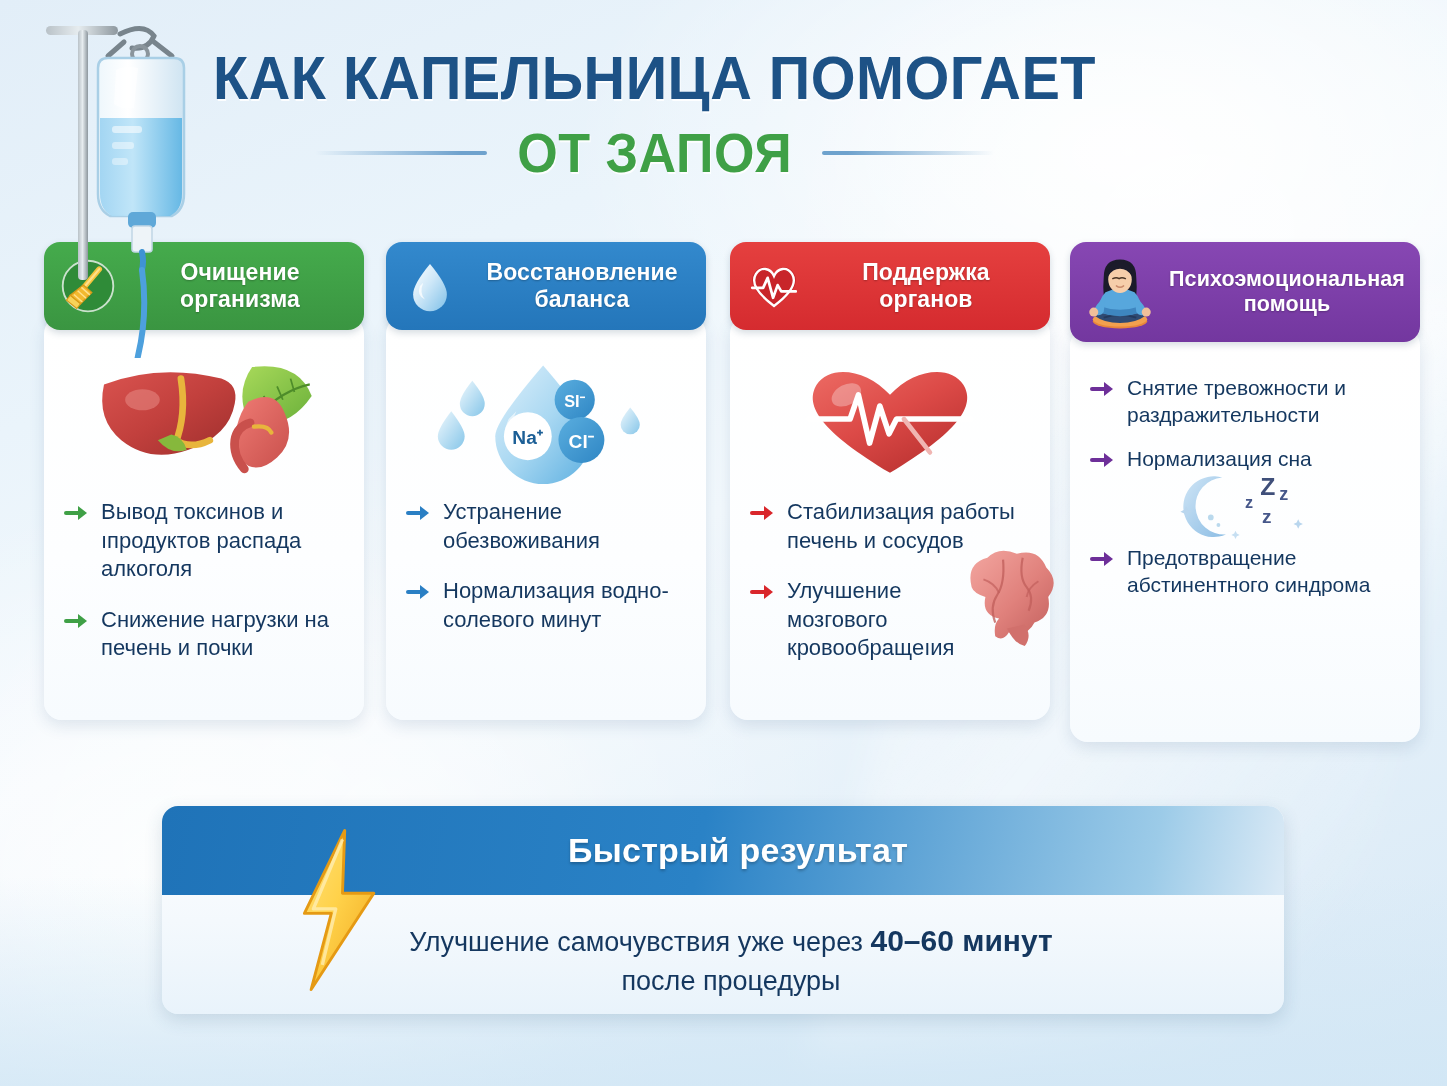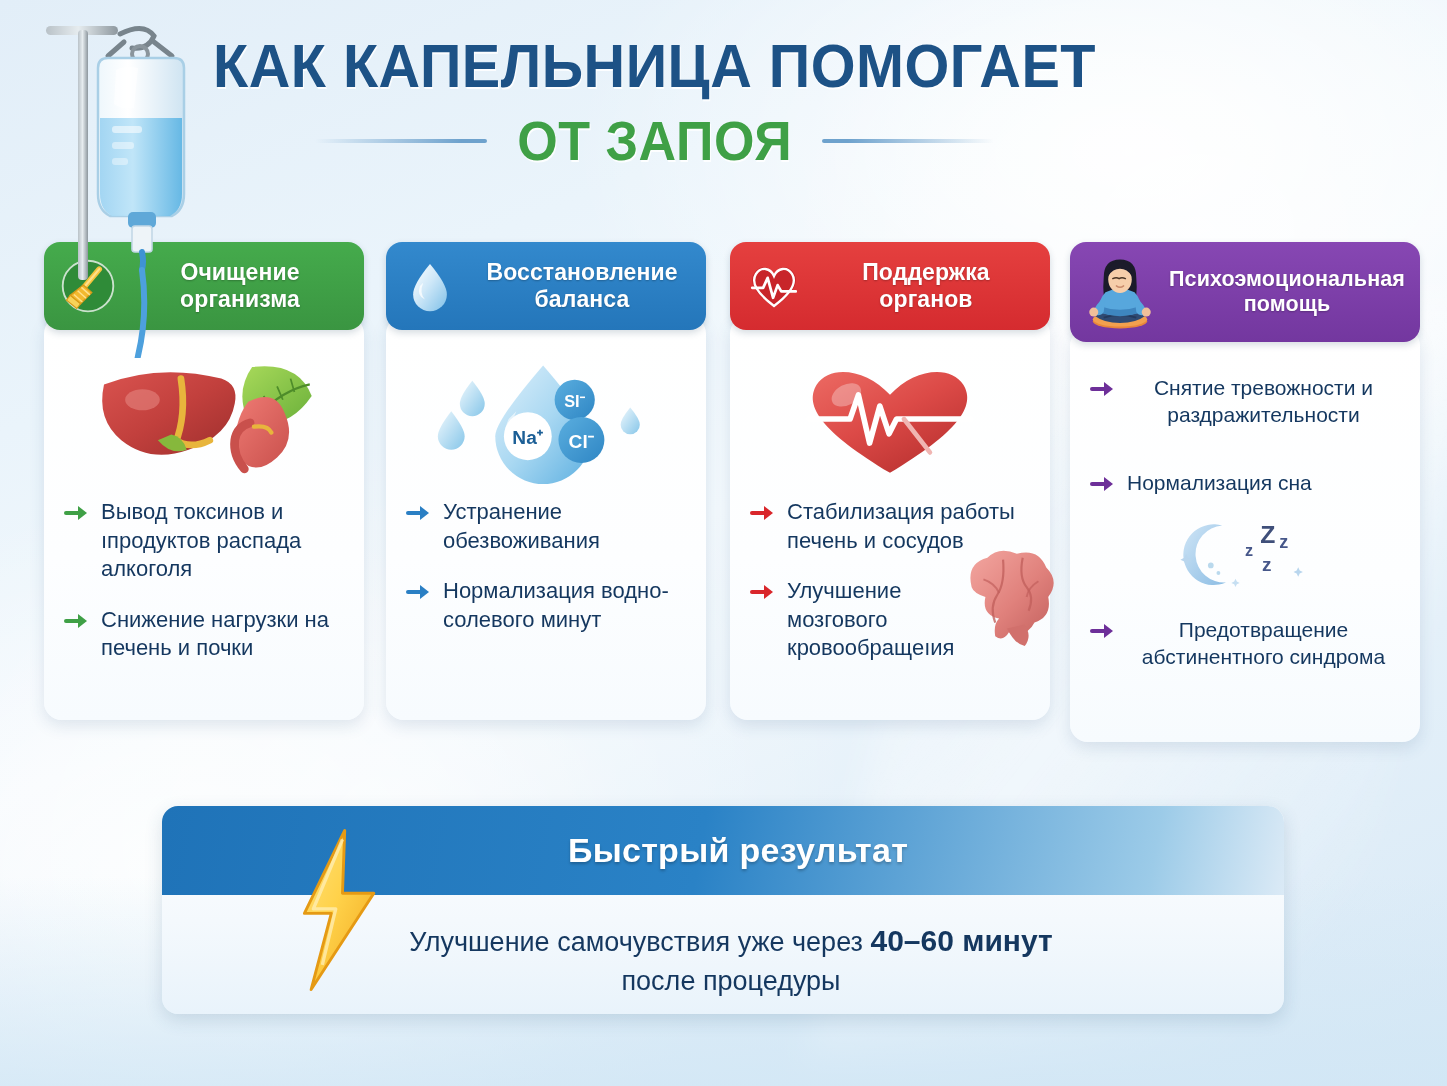--- a/index.html
+++ b/index.html
@@ -30,21 +30,21 @@
          border-radius:50%;
          background: radial-gradient(ellipse at 50% 50%, rgba(255,255,255,.65) 0%, rgba(255,255,255,0) 66%); }
   .sw3 { right:40px; top:300px; width:520px; height:760px;
          background: linear-gradient(120deg, rgba(255,255,255,0) 0%, rgba(255,255,255,.45) 45%, rgba(255,255,255,0) 90%);
          transform: skewX(-12deg); filter: blur(16px); }
   .sw4 { left:0; bottom:0; width:1447px; height:210px;
          background: linear-gradient(to top, rgba(208,230,245,.75) 0%, rgba(208,230,245,0) 100%); }
 
   
   .title-wrap {
-    position:absolute; left:0; top:34px; width:1309px; text-align:center; z-index:6;
+    position:absolute; left:0; top:46px; width:1309px; text-align:center; z-index:6;
   }
   .title-main {
     font-size:62px; font-weight:700; letter-spacing:.5px;
     color:#1d5286; line-height:1.04;
     text-shadow: 1px 2px 0 rgba(255,255,255,.85);
     transform: scaleX(.93);
   }
   .title-sub-row {
     display:flex; align-items:center; justify-content:center; gap:20px; margin-top:10px;
   }
@@ -440,21 +440,21 @@
           <ellipse cx="42" cy="26" rx="13" ry="15" fill="#f6ceaa"></ellipse>
           <path d="M29 22 q0 -16 13 -16 q13 0 13 16 q-5 -8 -13 -8 q-8 0 -13 8 z" fill="#1b1b2a"></path>
           <path d="M34 25 q4 -2 7 0 M48 25 q-4 -2 -7 0" stroke="#4a3526" stroke-width="1.6" fill="none" stroke-linecap="round"></path>
           <path d="M38 33 q4 3 8 0" stroke="#c98a6a" stroke-width="1.6" fill="none" stroke-linecap="round"></path>
         </svg>
       </span>
       <span class="head-title">Психоэмоциональная<br>помощь</span>
     </div>
 
     <div class="card-body">
-      <div class="bullets" style="gap:40px; padding-top:20px;text-align:center;">
+      <div class="bullets" style="gap:16px; padding-top:20px;">
         <div class="bullet">
           <span class="arw">
             <svg viewBox="0 0 26 20" width="26" height="20" aria-hidden="true">
               <path d="M2 10 h15" stroke="#6d2f99" stroke-width="4" stroke-linecap="round"></path>
               <path d="M14 3 l9 7 -9 7 z" fill="#6d2f99"></path>
             </svg>
           </span>
           <span class="btxt">Снятие тревожности и раздражительности</span>
         </div>
         <div class="bullet">

